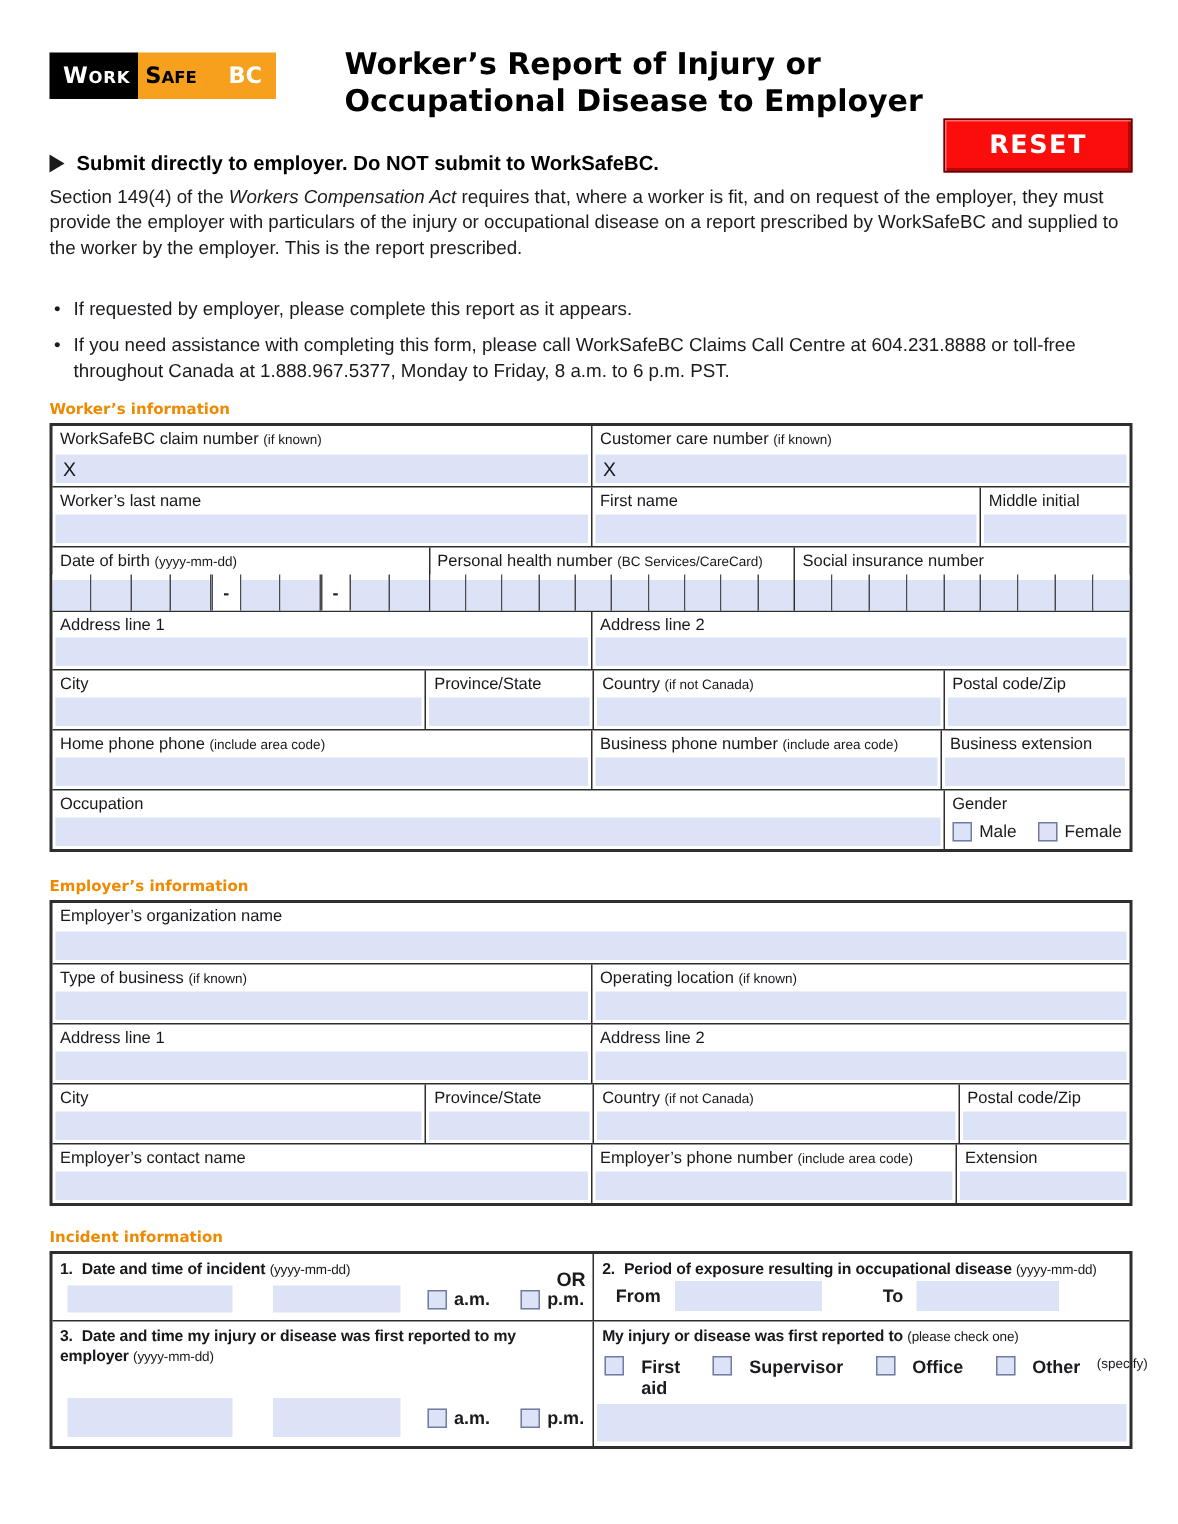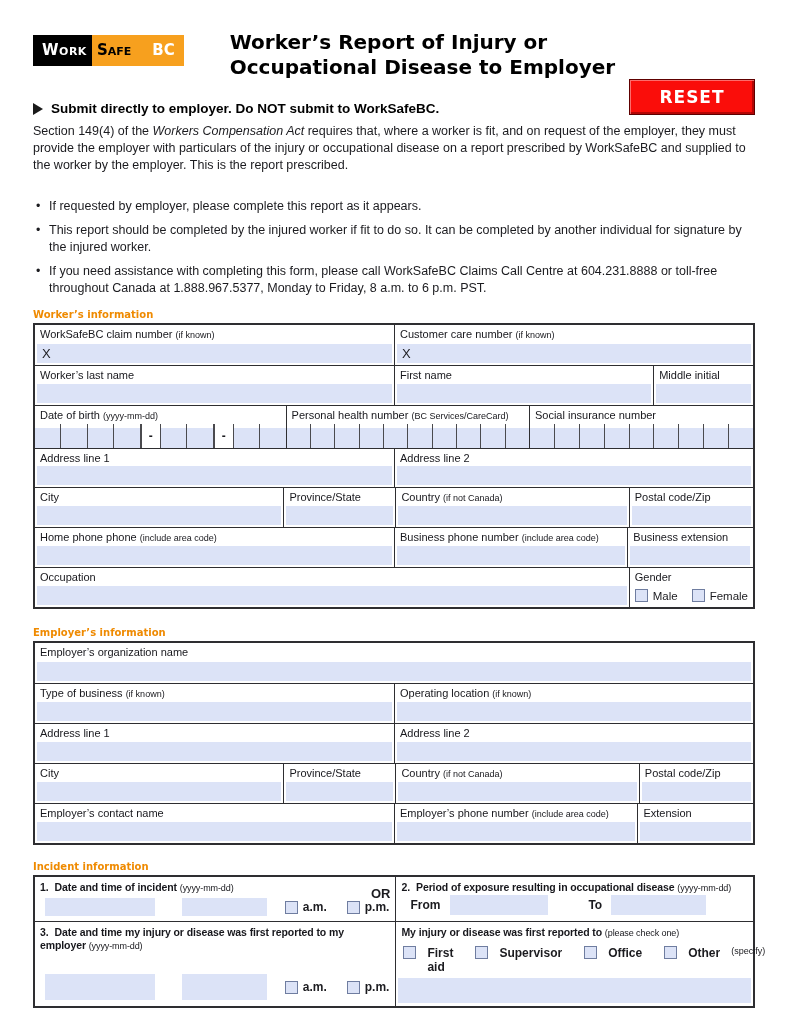--- a/index.html
+++ b/index.html
@@ -116,21 +116,20 @@
 
   <div class="submit-line">
     <span class="tri"></span>
     <span>Submit directly to employer. Do NOT submit to WorkSafeBC.</span>
   </div>
 
   <div class="intro-para"><span>Section 149(4) of the </span><span class="italic">Workers Compensation Act</span><span> requires that, where a worker is fit, and on request of the employer, they must provide the employer with particulars of the injury or occupational disease on a report prescribed by WorkSafeBC and supplied to the worker by the employer. This is the report prescribed.</span></div>
 
   <ul class="bullets">
     <li>If requested by employer, please complete this report as it appears.</li>
-    <li>This report should be completed by the injured worker if fit to do so. It can be completed by another individual for signature by the injured worker.</li>
     <li>If you need assistance with completing this form, please call WorkSafeBC Claims Call Centre at 604.231.8888 or toll-free throughout Canada at 1.888.967.5377, Monday to Friday, 8 a.m. to 6 p.m. PST.</li>
   </ul>
 
   <div class="section-h worker-h">Worker’s information</div>
   <div class="tbl">
     <div class="trow">
       <div class="tcell c50">
         <div class="lbl"><span>WorkSafeBC claim number</span> <span class="hint">(if known)</span></div>
         <div class="inp">X</div>
       </div>

